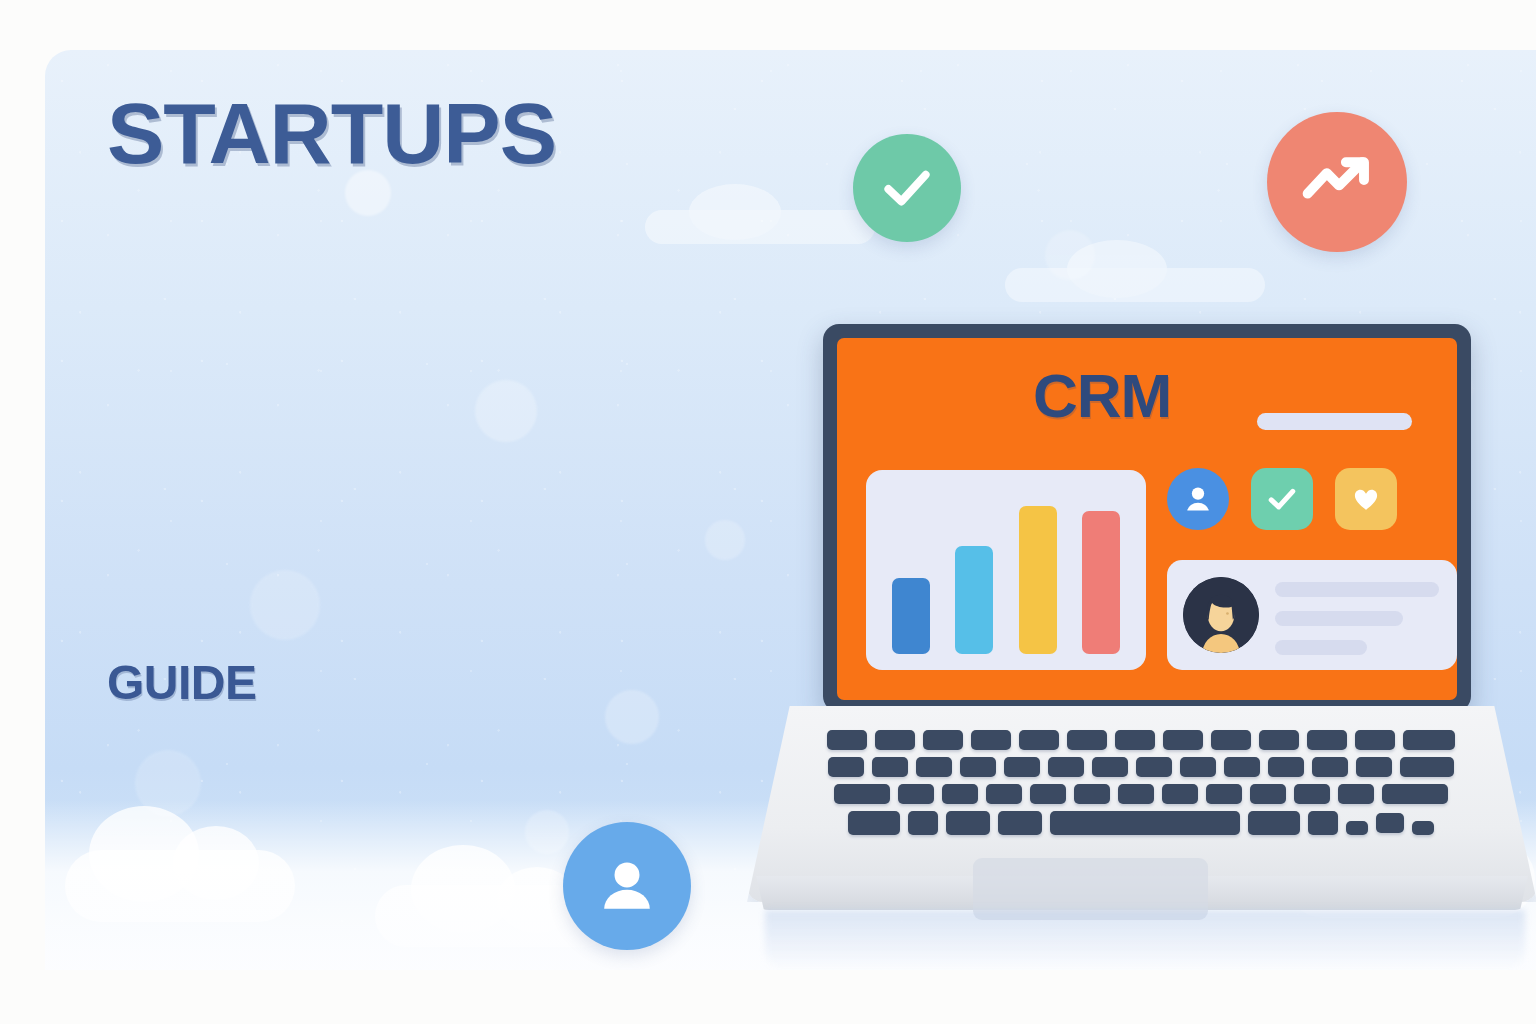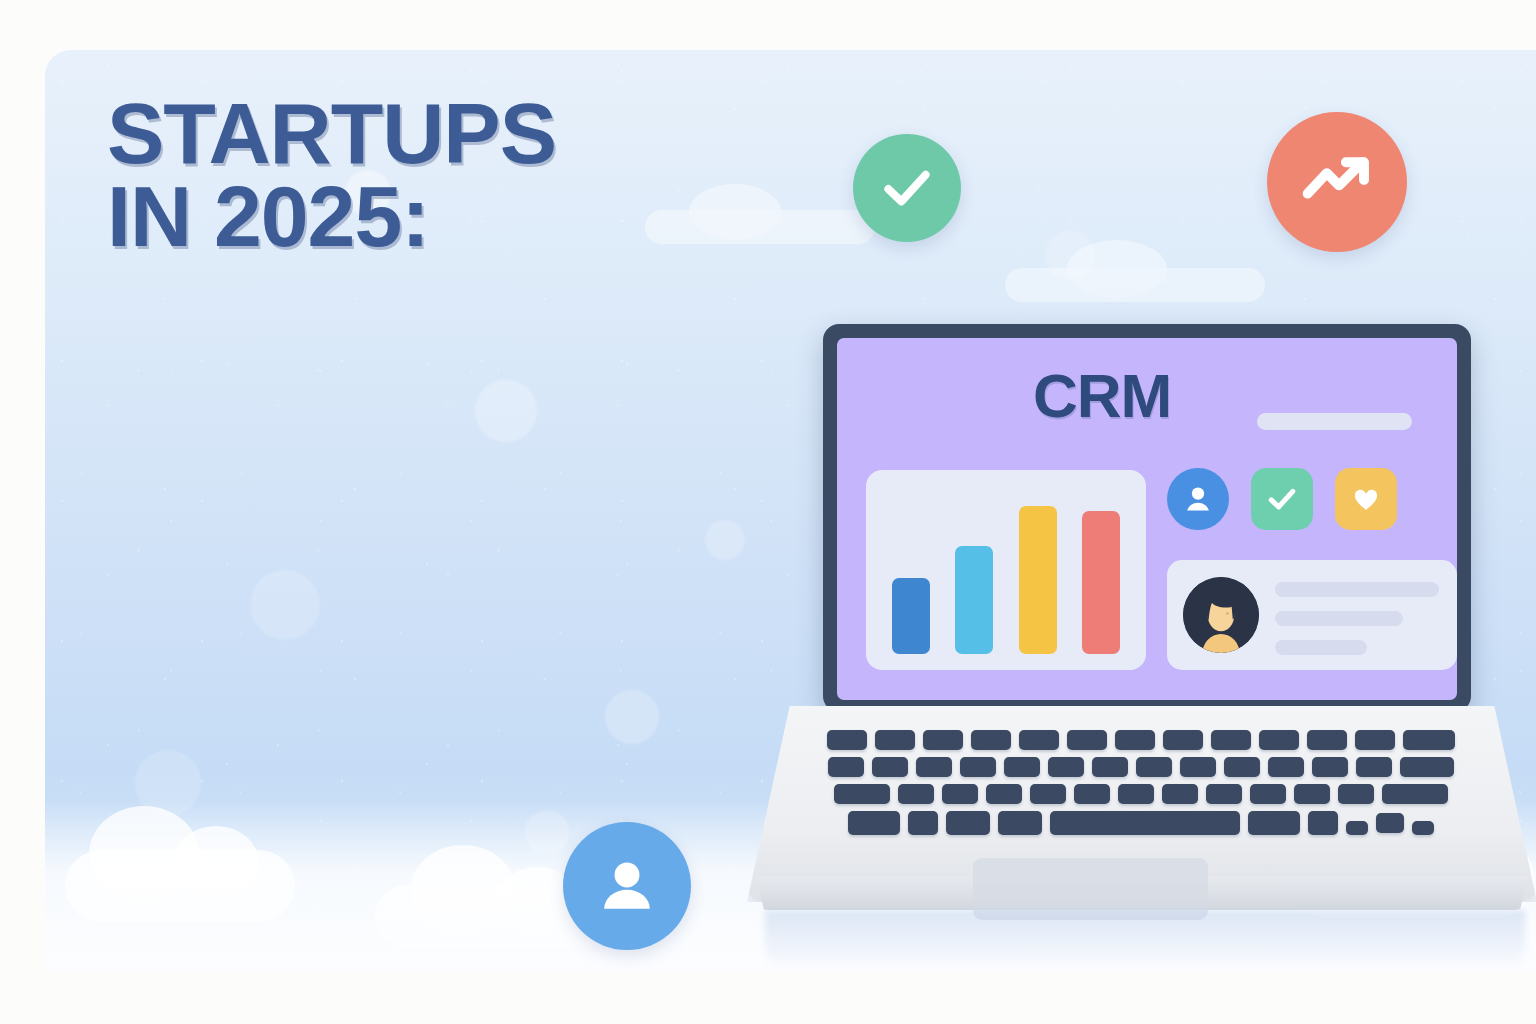--- a/index.html
+++ b/index.html
@@ -85,21 +85,21 @@
   
   #laptop{position:absolute;left:660px;top:232px;width:830px;height:660px;}
 
   .lid{
     position:absolute;left:118px;top:42px;width:648px;height:388px;
     background:#3a4a63;border-radius:16px;
     box-shadow:0 10px 26px rgba(50,70,105,.28);
   }
   .lid-inner{
     position:absolute;left:14px;top:14px;right:14px;bottom:12px;
-    background:#c4b5fd;border-radius:7px;overflow:hidden;
+    background:#f97316;border-radius:7px;overflow:hidden;
   }
 
   
   .scr-title{
     position:absolute;left:196px;top:22px;
     font-size:62px;font-weight:bold;color:#2f4a7d;letter-spacing:-1px;
     text-shadow:1px 2px 0 rgba(46,70,120,.22);
   }
   .scr-line-top{
     position:absolute;left:420px;top:75px;width:155px;height:17px;
@@ -190,24 +190,24 @@
       <div style="position:absolute;left:44px;top:-26px;width:92px;height:56px;background:inherit;border-radius:50%;"></div>
     </div>
     <div class="cloud" style="left:960px;top:218px;width:260px;height:34px;opacity:.50;">
       <div style="position:absolute;left:62px;top:-28px;width:100px;height:58px;background:inherit;border-radius:50%;"></div>
     </div>
 
     <div class="haze"></div>
 
     <div class="headline">
       <span class="ln">STARTUPS</span>
-      <span class="ln">IN 2025:</span>
     </div>
 
     <div class="subhead">
+      <span class="ln">GUIDE</span>
     </div>
 
     <div class="badge" id="badge-check">
       <svg width="62" height="62" viewBox="0 0 24 24">
         <path d="M4.8 12.4 L9.8 17.2 L19.2 6.9" fill="none" stroke="#ffffff" stroke-width="3.1" stroke-linecap="round" stroke-linejoin="round"></path>
       </svg>
     </div>
 
     <div class="badge" id="badge-trend">
       <svg width="82" height="82" viewBox="0 0 24 24">

